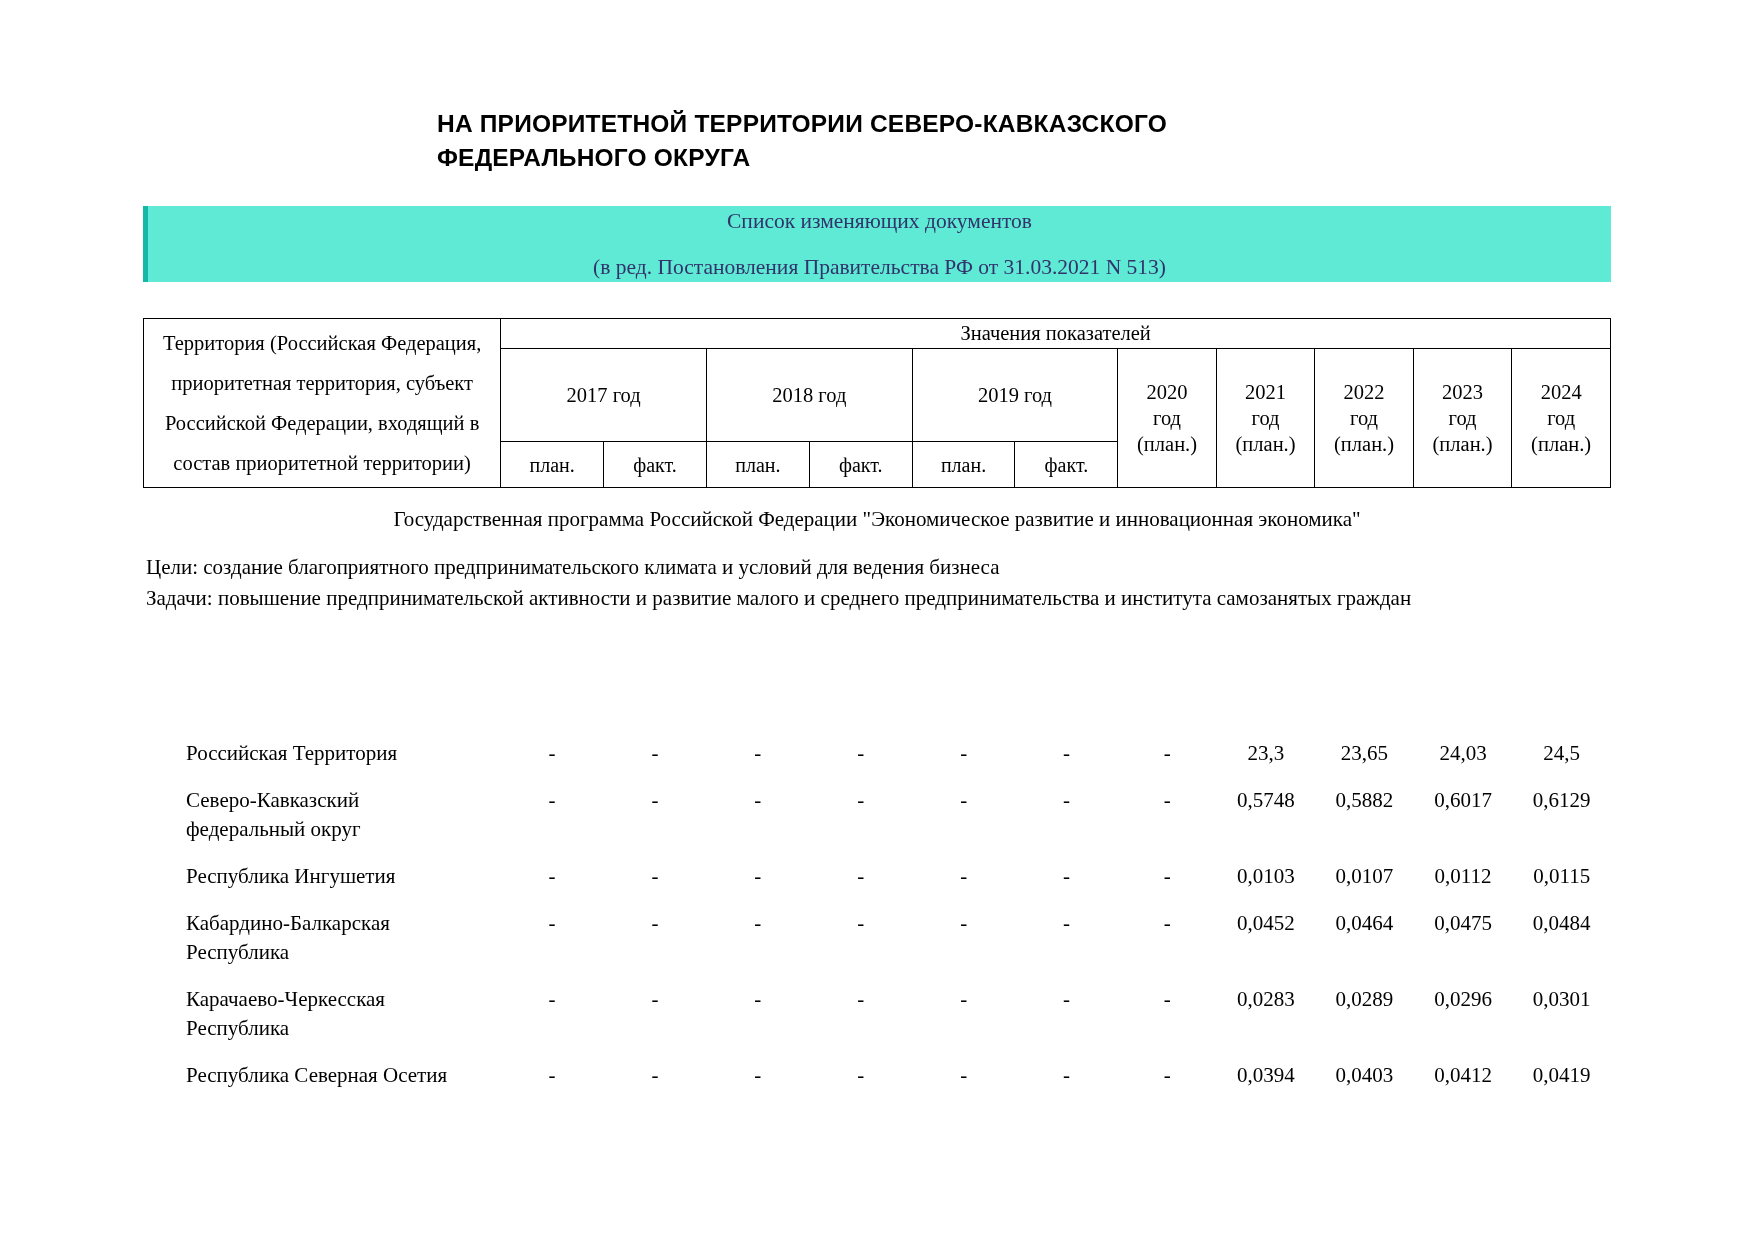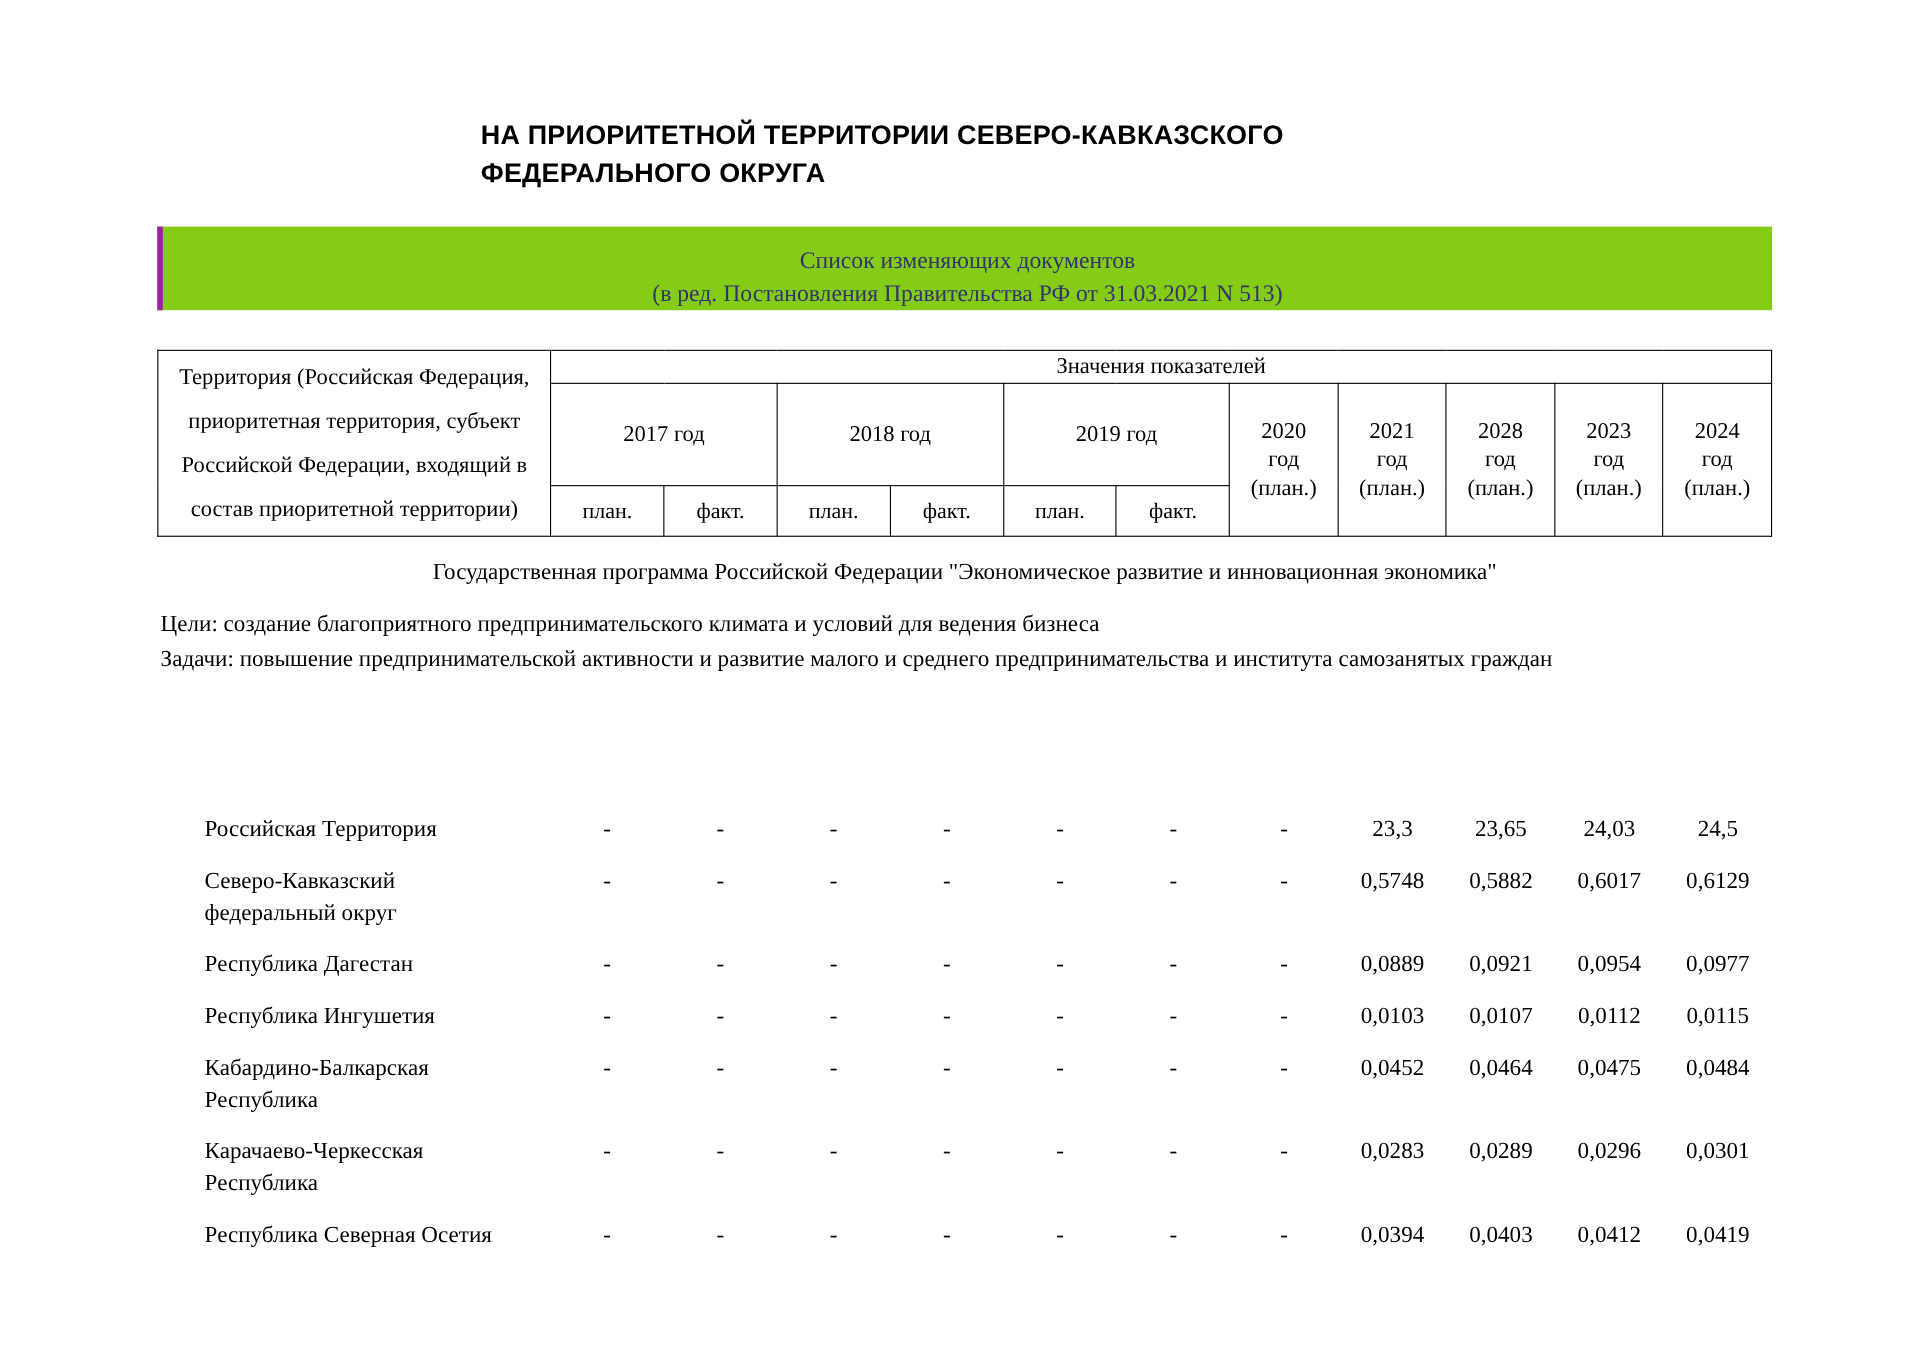--- a/index.html
+++ b/index.html
@@ -37,27 +37,27 @@
     width: 900px;
   }
 
   
   .notice-box {
     position: absolute;
     left: 143px;
     top: 206px;
     width: 1468px;
     height: 76px;
-    background: #84cc16;
-    border-left: 5px solid #a21caf;
+    background: #5eead4;
+    border-left: 5px solid #14b8a6;
     box-sizing: border-box;
     display: flex;
     flex-direction: column;
     align-items: center;
-    justify-content: flex-end;
+    justify-content: space-between;
   }
   .notice-line {
     color: #33336b;
     font-size: 21.5px;
     line-height: 30px;
     text-align: center;
     white-space: nowrap;
   }
 
   
@@ -189,21 +189,21 @@
           <div>2020</div>
           <div>год</div>
           <div>(план.)</div>
         </td>
         <td class="yearcell" rowspan="2">
           <div>2021</div>
           <div>год</div>
           <div>(план.)</div>
         </td>
         <td class="yearcell" rowspan="2">
-          <div>2028</div>
+          <div>2022</div>
           <div>год</div>
           <div>(план.)</div>
         </td>
         <td class="yearcell" rowspan="2">
           <div>2023</div>
           <div>год</div>
           <div>(план.)</div>
         </td>
         <td class="yearcell" rowspan="2">
           <div>2024</div>
@@ -274,36 +274,20 @@
           <td class="val">-</td>
           <td class="val">-</td>
           <td class="val">-</td>
           <td class="val">0,5748</td>
           <td class="val">0,5882</td>
           <td class="val">0,6017</td>
           <td class="val">0,6129</td>
         </tr>
         <tr>
           <td class="name">
-            <div>Республика Дагестан</div>
-          </td>
-          <td class="val">-</td>
-          <td class="val">-</td>
-          <td class="val">-</td>
-          <td class="val">-</td>
-          <td class="val">-</td>
-          <td class="val">-</td>
-          <td class="val">-</td>
-          <td class="val">0,0889</td>
-          <td class="val">0,0921</td>
-          <td class="val">0,0954</td>
-          <td class="val">0,0977</td>
-        </tr>
-        <tr>
-          <td class="name">
             <div>Республика Ингушетия</div>
           </td>
           <td class="val">-</td>
           <td class="val">-</td>
           <td class="val">-</td>
           <td class="val">-</td>
           <td class="val">-</td>
           <td class="val">-</td>
           <td class="val">-</td>
           <td class="val">0,0103</td>

